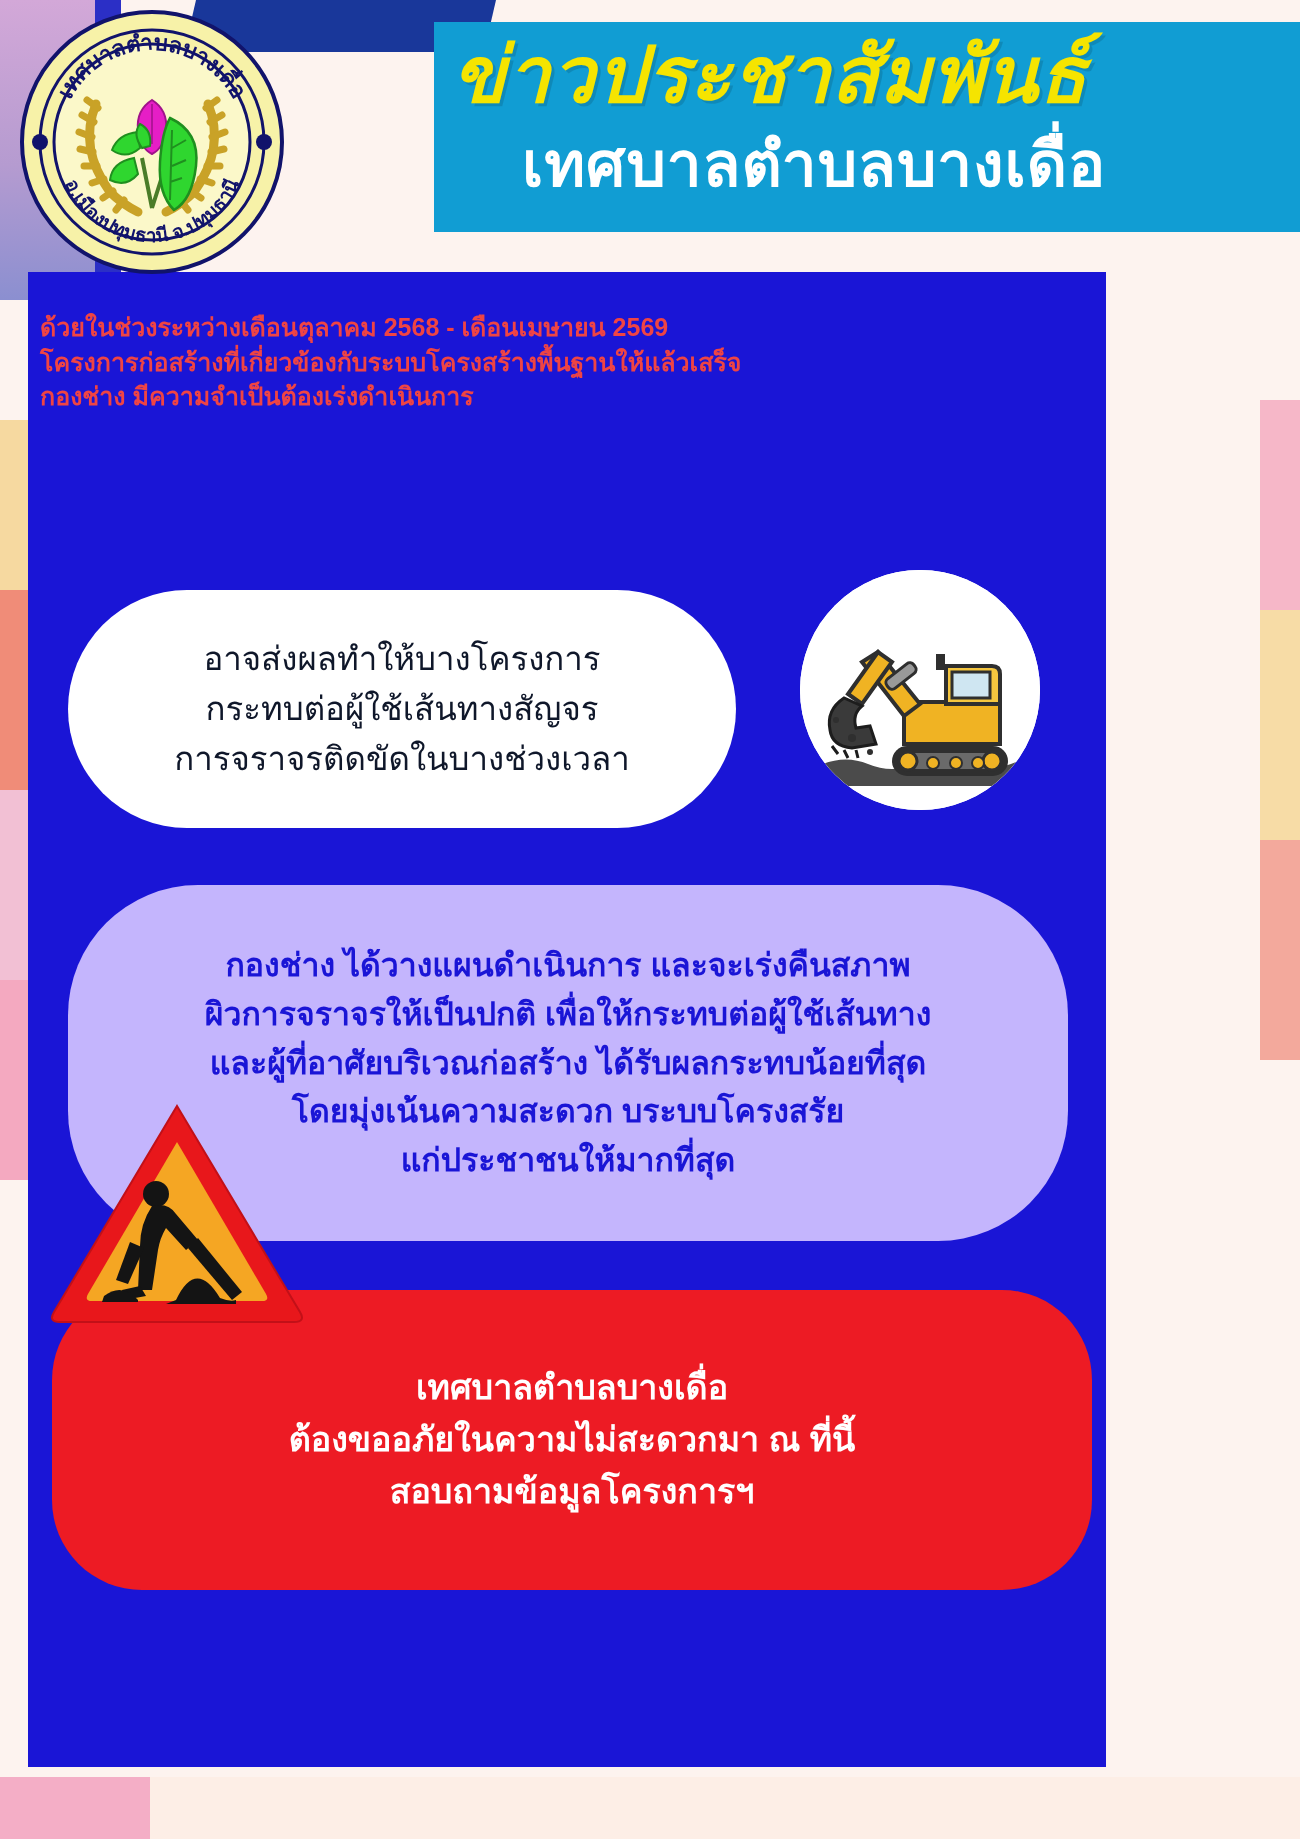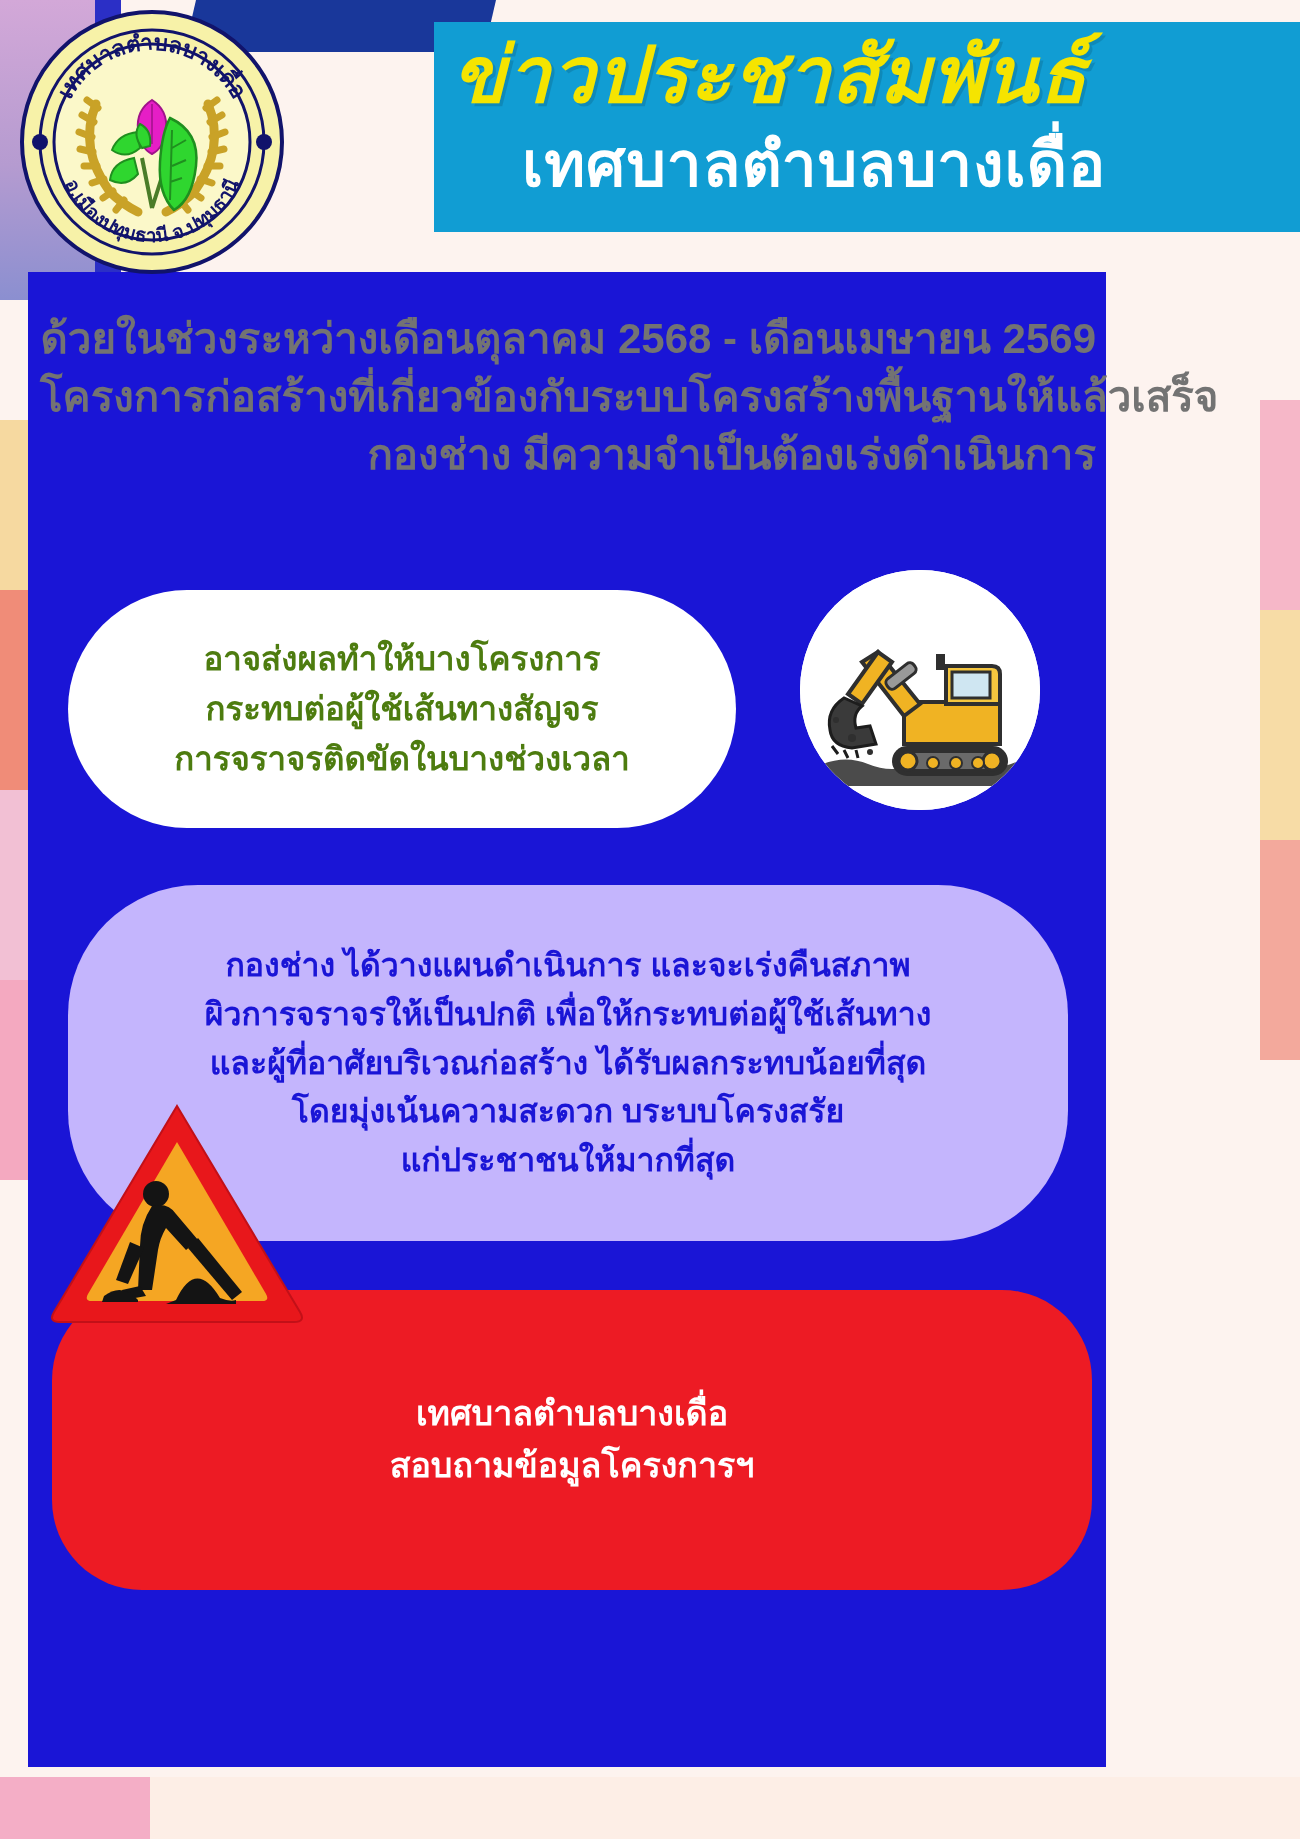--- a/index.html
+++ b/index.html
@@ -111,42 +111,42 @@
   .blue-panel{
     position:absolute; left:28px; top:272px;
     width:1078px; height:1495px;
     background:#1a15d6;
     z-index:3;
   }
 
   .intro-text{
     position:absolute; left:40px; top:310px;
     width:1056px; z-index:5;
-    text-align:right;
-    color:#737373;
-    font-size:42px;
+    text-align:left;
+    color:#ef4444;
+    font-size:25px;
     font-weight:bold;
     line-height:1.38;
   }
   .intro-text p{ white-space:nowrap; }
 
   
   .pill-red{
     position:absolute; left:68px; top:590px;
     width:668px; height:238px;
     background:#ffffff;
     border-radius:120px;
     z-index:5;
     display:flex; flex-direction:column;
     align-items:center; justify-content:center;
   }
   .pill-red p{
-    color:#4d7c0f;
+    color:#0f172a;
     font-size:33px;
-    font-weight:bold;
+    font-weight:normal;
     line-height:1.52;
     white-space:nowrap;
   }
 
   
   .excavator{
     position:absolute; left:800px; top:570px;
     width:240px; height:240px;
     z-index:6;
     background:#ffffff;
@@ -318,20 +318,21 @@
   <div class="pill-blue">
     <p>กองช่าง   ได้วางแผนดำเนินการ และจะเร่งคืนสภาพ</p>
     <p>ผิวการจราจรให้เป็นปกติ เพื่อให้กระทบต่อผู้ใช้เส้นทาง</p>
     <p>และผู้ที่อาศัยบริเวณก่อสร้าง   ได้รับผลกระทบน้อยที่สุด</p>
     <p>โดยมุ่งเน้นความสะดวก บระบบโครงสรัย</p>
     <p>แก่ประชาชนให้มากที่สุด</p>
   </div>
 
   <div class="pill-footer">
     <p>เทศบาลตำบลบางเดื่อ</p>
+    <p>ต้องขออภัยในความไม่สะดวกมา ณ ที่นี้</p>
     <p>สอบถามข้อมูลโครงการฯ</p>
   </div>
 
   <div class="roadsign">
     <svg viewBox="0 0 258 228" xmlns="http://www.w3.org/2000/svg">
       <path d="M129 8 L252 214 q6 10 -6 10 L12 224 q-12 0 -6 -10 z" fill="#e8171b" stroke="#c21018" stroke-width="2"></path>
       <path d="M129 44 L218 196 q4 7 -4 7 L44 203 q-8 0 -4 -7 z" fill="#f5a623"></path>
 
       <g fill="#141414">
         <circle cx="108" cy="96" r="13"></circle>

